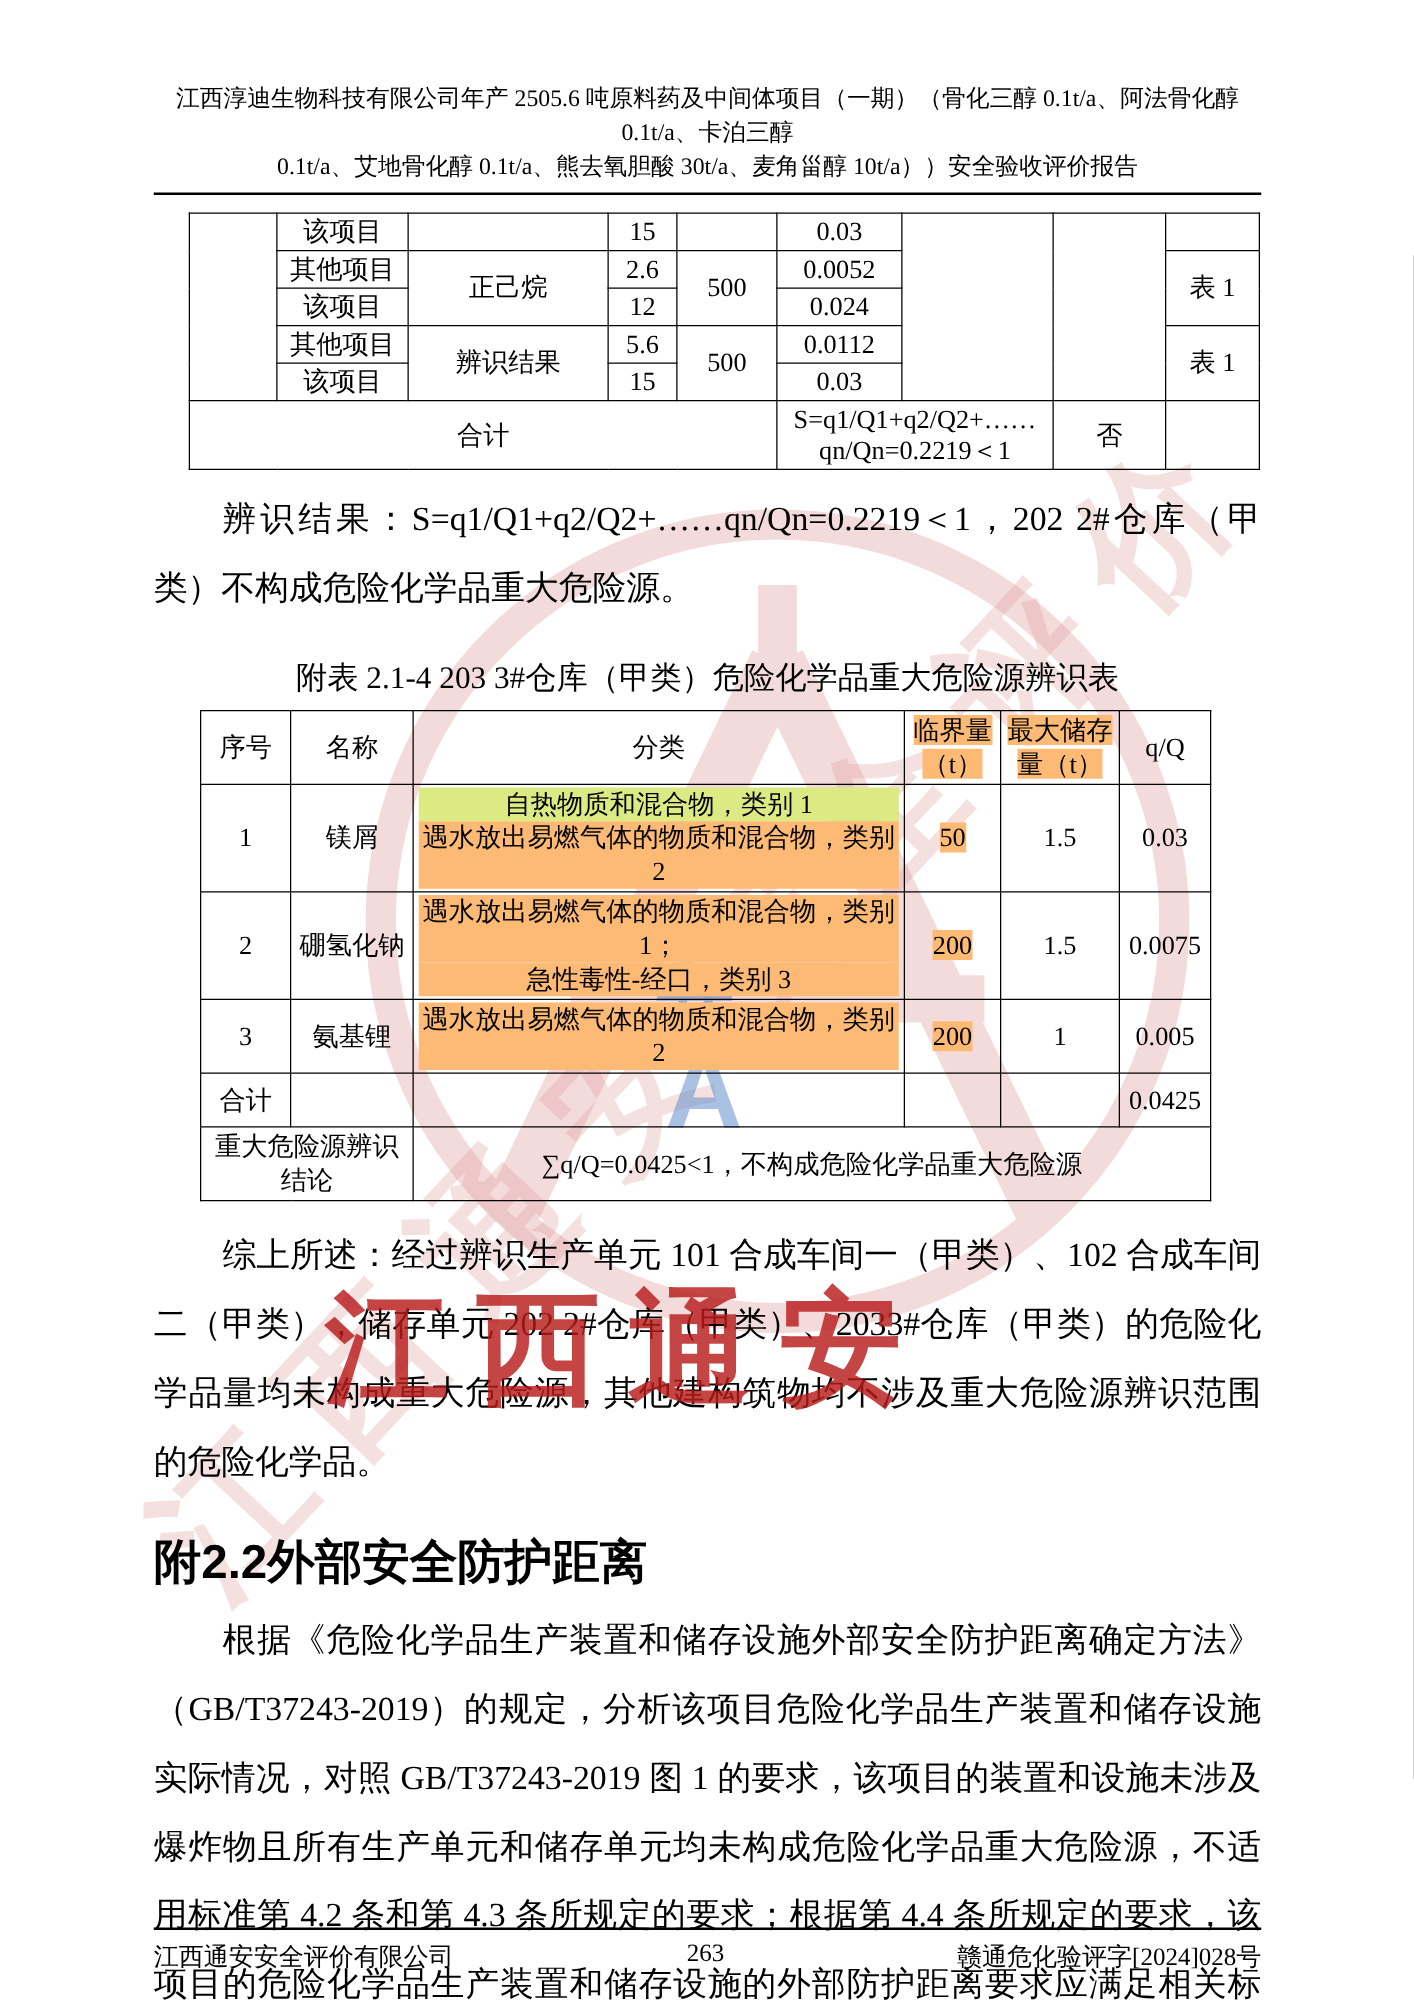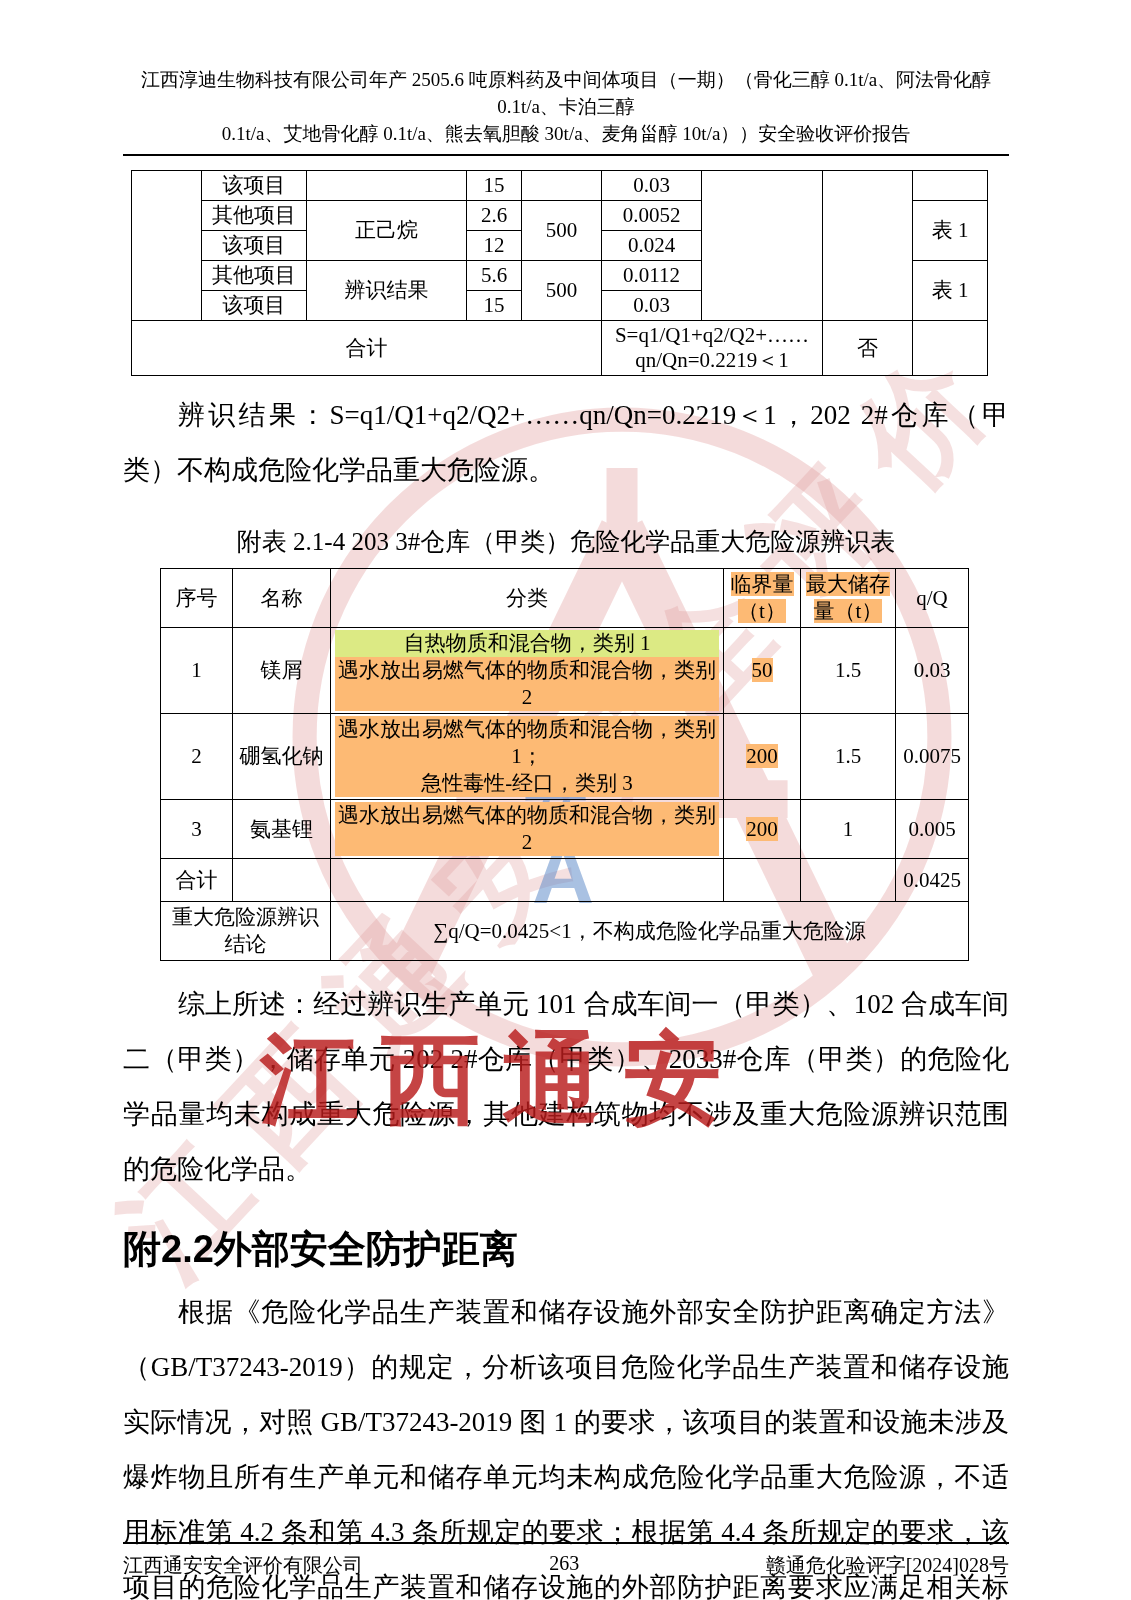--- a/index.html
+++ b/index.html
@@ -2,21 +2,21 @@
 <html><head>
 <meta charset="utf-8">
 <style>
   html,body{margin:0;padding:0;background:#9a9a9a;}
   .page{position:relative;width:1131px;height:1600px;margin:0 auto;background:#fff;overflow:hidden;
         font-family:"Liberation Serif","DejaVu Serif",serif;color:#000;}
   .content{position:absolute;left:123px;top:66px;width:886px;z-index:2;}
   .doc-header{font-size:19px;line-height:27px;text-align:center;padding-bottom:7px;border-bottom:2px solid #000;}
   table{border-collapse:collapse;table-layout:fixed;}
   td{border:1px solid #000;text-align:center;vertical-align:middle;padding:1px 3px;overflow:hidden;}
-  .t1{width:856px;margin:14px 0 0 8px;font-size:21px;}
+  .t1{width:856px;margin:14px 0 0 28px;font-size:21px;}
   .t1 td{height:27px;line-height:25px;}
   .t1 .tall{height:52px;}
   .stack span{display:block;line-height:25px;}
   .para{font-size:27px;line-height:55px;text-align:justify;text-indent:55px;}
   .p1{margin-top:12px;}
   .t2-title{margin-top:24px;font-size:25px;font-weight:normal;text-align:center;}
   .t2{width:808px;margin:10px 0 0 37px;font-size:21px;}
   .t2 td{line-height:27px;padding:2px 4px;}
   .cls span{display:block;}
   .hl-g{background:#fdba74;}

